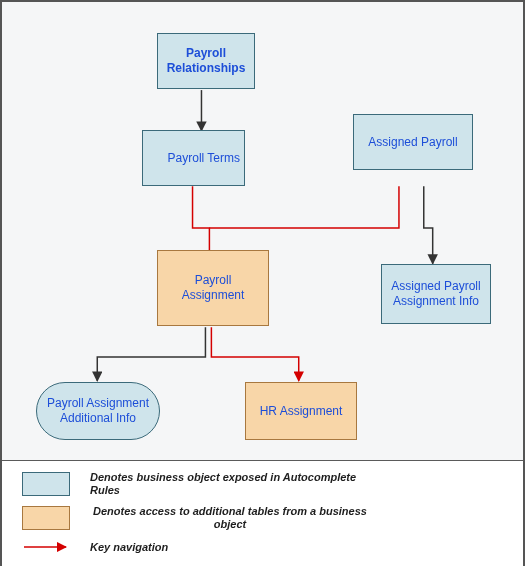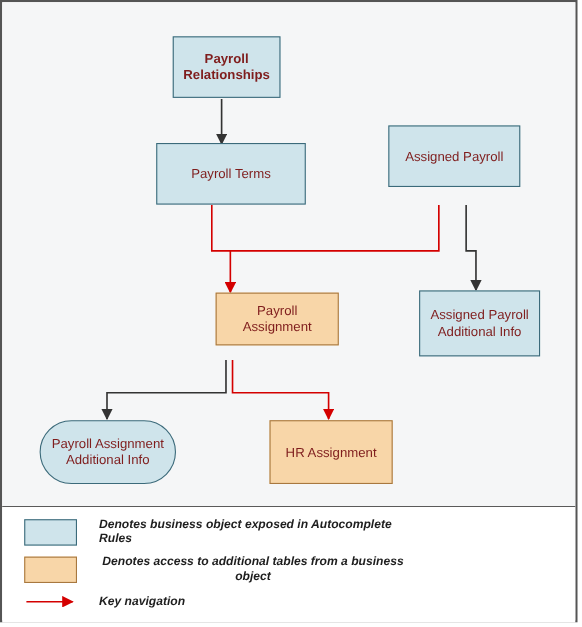--- a/index.html
+++ b/index.html
@@ -26,21 +26,21 @@
     position: absolute;
     border: 1px solid #3b6a7a;
     display: flex;
     align-items: center;
     justify-content: center;
     text-align: center;
     font-size: 12px;
     line-height: 1.25;
     padding: 4px;
     box-sizing: border-box;
-    color: #7f1d1d;
+    color: #1d4ed8;
   }
   .blue { background: #cfe4eb; }
   .orange { background: #f8d6a8; border-color: #a8783f; }
   .bold { font-weight: bold; }
   svg.connectors {
     position: absolute;
     top: 0; left: 0;
     width: 100%; height: 100%;
     pointer-events: none;
   }
@@ -103,34 +103,34 @@
 
       <path d="M 205 326 L 205 356 L 96 356 L 96 380" stroke="#333" stroke-width="1.5" fill="none" marker-end="url(#arr-black)"></path>
 
       <path d="M 211 326 L 211 356 L 299 356 L 299 380" stroke="#d40000" stroke-width="1.5" fill="none" marker-end="url(#arr-red)"></path>
     </svg>
 
     <div class="node blue bold" style="left:155px; top:31px; width:98px; height:56px;">
       <span>Payroll Relationships</span>
     </div>
 
-    <div class="node blue" style="left:140px; top:128px; width:136px; height:56px;">
+    <div class="node blue" style="left:140px; top:128px; width:103px; height:56px;justify-content:flex-end;">
       <span>Payroll Terms</span>
     </div>
 
     <div class="node blue" style="left:351px; top:112px; width:120px; height:56px;">
       <span>Assigned Payroll</span>
     </div>
 
-    <div class="node orange" style="left:155px; top:264px; width:112px; height:48px;margin-left:39px;">
+    <div class="node orange" style="left:155px; top:248px; width:112px; height:76px;">
       <span>Payroll Assignment</span>
     </div>
 
     <div class="node blue" style="left:379px; top:262px; width:110px; height:60px;">
-      <span>Assigned Payroll Additional Info</span>
+      <span>Assigned Payroll Assignment Info</span>
     </div>
 
     <div class="node blue" style="left:34px; top:380px; width:124px; height:58px;border-radius:29px;">
       <span>Payroll Assignment Additional Info</span>
     </div>
 
     <div class="node orange" style="left:243px; top:380px; width:112px; height:58px;">
       <span>HR Assignment</span>
     </div>
 

